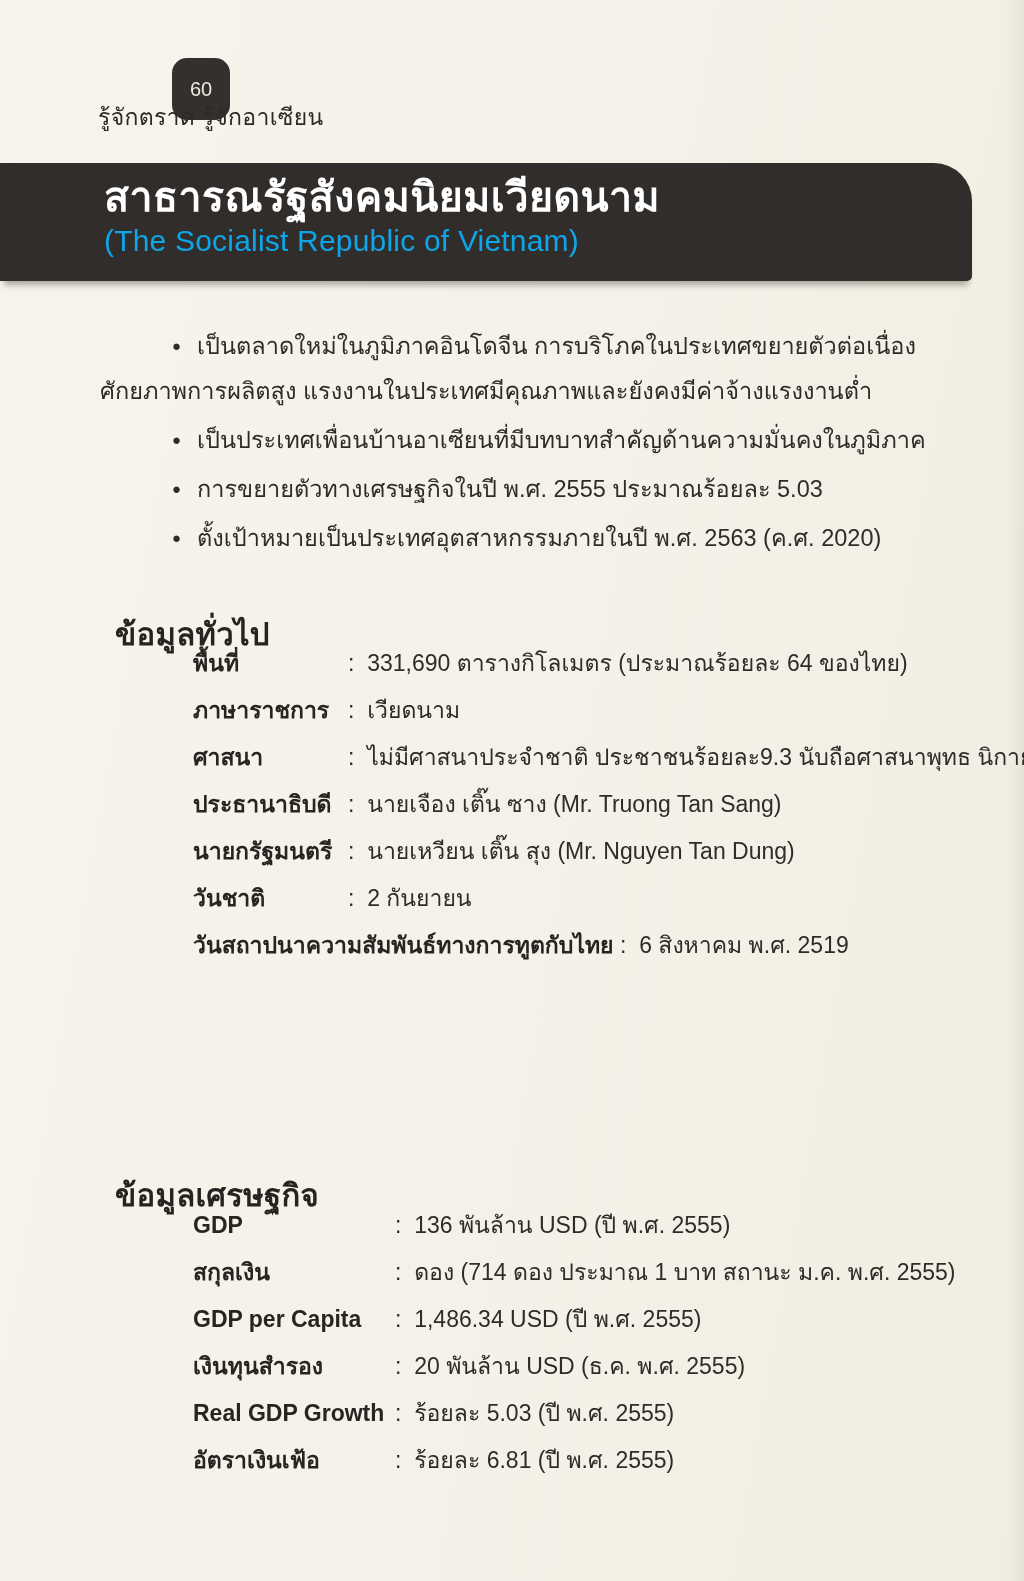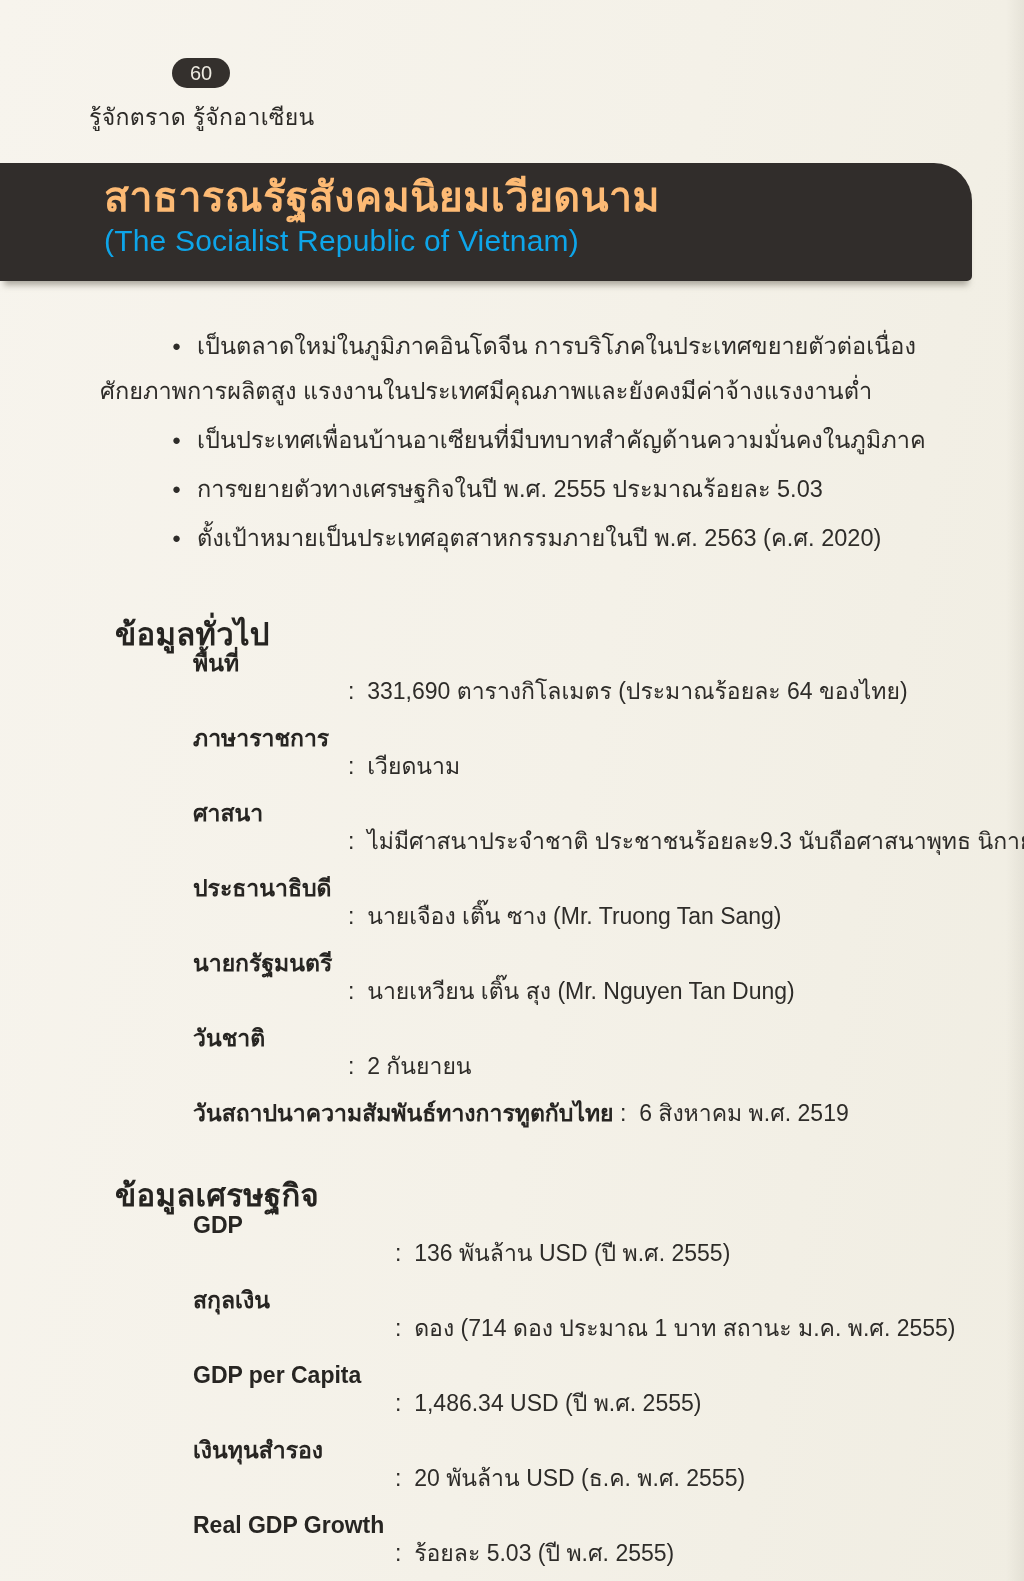--- a/index.html
+++ b/index.html
@@ -20,26 +20,26 @@
   }
   
   .badge {
     position: absolute;
     left: 172px;
     top: 58px;
     background: #34302d;
     color: #edeae1;
     font-size: 20px;
     line-height: 30px;
-    padding: 0 18px;
+    padding: 16px 18px;
     border-radius: 15px;
   }
   .tagline {
     position: absolute;
-    left: 89px;
+    left: 98px;
     top: 99px;
     font-size: 23px;
     letter-spacing: 0.3px;
     color: #2c2a27;
   }
   
   .banner {
     position: absolute;
     left: 0;
     top: 163px;
@@ -47,21 +47,21 @@
     height: 118px;
     background: #312d2b;
     border-radius: 0 38px 5px 0;
     box-shadow: 0 8px 6px -4px rgba(110, 104, 92, 0.55);
     box-sizing: border-box;
     padding: 11px 0 0 104px;
   }
   .banner .title-th {
     font-size: 41px;
     font-weight: 700;
-    color: #fdba74;
+    color: #ffffff;
     line-height: 47px;
     letter-spacing: 0.5px;
   }
   .banner .title-en {
     font-size: 30px;
     font-weight: 400;
     color: #0ea5e9;
     line-height: 40px;
     letter-spacing: 0.2px;
   }
@@ -110,21 +110,21 @@
     font-size: 23px;
     line-height: 29px;
     margin-bottom: 18px;
   }
   .row .label {
     font-weight: 700;
     flex: 0 0 155px;
     color: #272522;
   }
   #econ-table .row .label { flex: 0 0 202px; }
-  .row .value { white-space: nowrap; color: #2e2c29; margin-top: 28px; }
+  .row .value { white-space: nowrap; color: #2e2c29; }
   .row .value::before { content: ":\00a0\00a0"; }
   .row.wide { display: block; white-space: nowrap; }
   .row.wide .label { display: inline; }
   .row.wide .value { display: inline; text-align: right; }
   .row.wide .value::before { content: "\00a0:\00a0\00a0"; }
   
   .page::after {
     content: "";
     position: absolute;
     right: 0; top: 0; bottom: 0;

